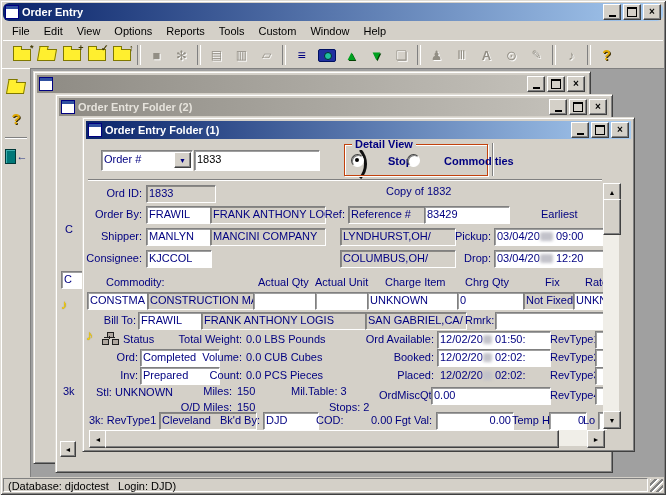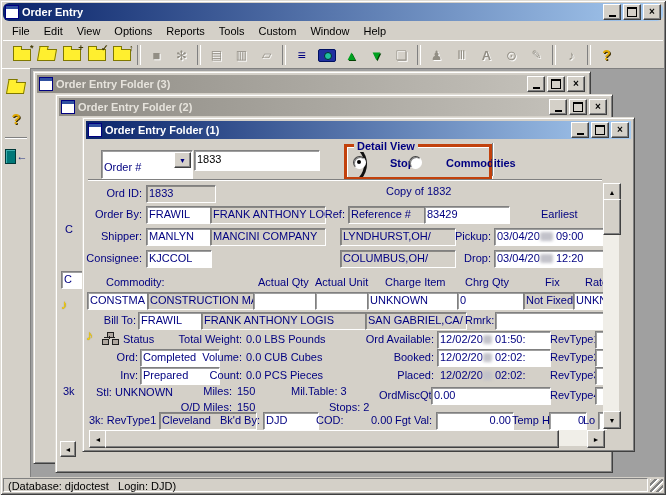--- a/index.html
+++ b/index.html
@@ -41,21 +41,21 @@
   .sidebar{left:0;top:0;width:28px;height:409px;background:#d4d0c8;border-top:1px solid #fff;border-right:1px solid #808080;}
   .sbtn{left:2px;width:24px;height:26px;display:flex;align-items:center;justify-content:center;}
   .mdi{left:28px;top:0;width:634px;height:409px;background:#a0a0a0;overflow:hidden;
     box-shadow:inset 1px 1px 0 #808080;}
   .child{background:#d4d0c8;border:1px solid;border-color:#dfdcd5 #404040 #404040 #dfdcd5;
     box-shadow:inset 1px 1px 0 #fff, inset -1px -1px 0 #808080;}
   .ctitle{left:3px;top:3px;right:3px;height:18px;display:flex;align-items:center;padding:0 2px;font-weight:bold;}
   .client{left:3px;top:21px;right:3px;bottom:3px;background:#d4d0c8;overflow:hidden;}
   .arc{border:3px solid transparent;border-right-color:#101010;border-radius:50%;}
   .arc-g{border-right-color:#8a8a8a;}
-  .group{border:3px solid #c2410c;box-shadow:inset 1px 1px 0 #fff,1px 1px 0 #fff;}
+  .group{border:1px solid #c2410c;box-shadow:inset 1px 1px 0 #fff,1px 1px 0 #fff;}
   .gtitle{position:absolute;top:-7px;left:7px;background:#d4d0c8;padding:0 3px;}
   .radio{width:11px;height:11px;border-radius:50%;background:#fff;border:1px solid;border-color:#404040 #fff #fff #404040;
     box-shadow:inset 1px 1px 0 #808080;position:relative;flex:none;}
   .radio.sel::after{content:"";position:absolute;left:3px;top:3px;width:4px;height:4px;border-radius:50%;background:#000;}
   .rrow{display:flex;align-items:center;gap:4px;}
   .groove{border-top:1px solid #808080;border-bottom:1px solid #fff;height:0;}
   .vgroove{border-left:1px solid #808080;border-right:1px solid #fff;width:0;}
   .sbtn3{font-size:7px;color:#000;}
   .trough{background:#f0eee8;}
   .redact{display:inline-block;width:13px;height:9px;background:#c2c2ca;border-radius:2px;filter:blur(1.5px);vertical-align:-1px;}
@@ -196,21 +196,20 @@
           <span class="ic-door"></span>
           <span style="margin-left:1px;color:#203080;font-weight:bold">←</span>
         </div>
     </div>
 
     <div class="a mdi">
 
       <div class="a child" style="left:3px;top:3px;width:556px;height:391px">
         <div class="a ctitle ctitle-inactive">
           <span class="doc-ic"></span>
-          <span>Order Entry Folder (3)</span>
           <span class="capbtns">
             <span class="btn3d capbtn">
                 <span class="g-min"></span>
               </span>
             <span class="btn3d capbtn">
                 <span class="g-max"></span>
               </span>
             <span class="btn3d capbtn">
                 <span>×</span>
               </span>
@@ -260,21 +259,21 @@
             <span class="btn3d capbtn">
                 <span class="g-max"></span>
               </span>
             <span class="btn3d capbtn">
                 <span>×</span>
               </span>
           </span>
         </div>
         <div class="a client">
 
-          <div class="a fld" style="left:15px;top:11px;width:86px;height:16px;padding-top:10px">
+          <div class="a fld" style="left:15px;top:11px;width:86px;height:16px;padding-top:2px">
             <span>Order #</span>
             <span class="btn3d a" style="right:1px;top:1px;width:15px;height:14px;font-size:7px">
                 <span>▼</span>
               </span>
           </div>
           <div class="a fld" style="left:108px;top:11px;width:120px;height:16px;padding-top:2px;color:#000">1833</div>
           <div class="a arc" style="left:243px;top:4px;width:32px;height:36px"></div>
 
           <div class="a group" style="left:258px;top:5px;width:142px;height:30px">
             <span class="gtitle lbl b">Detail View</span>

